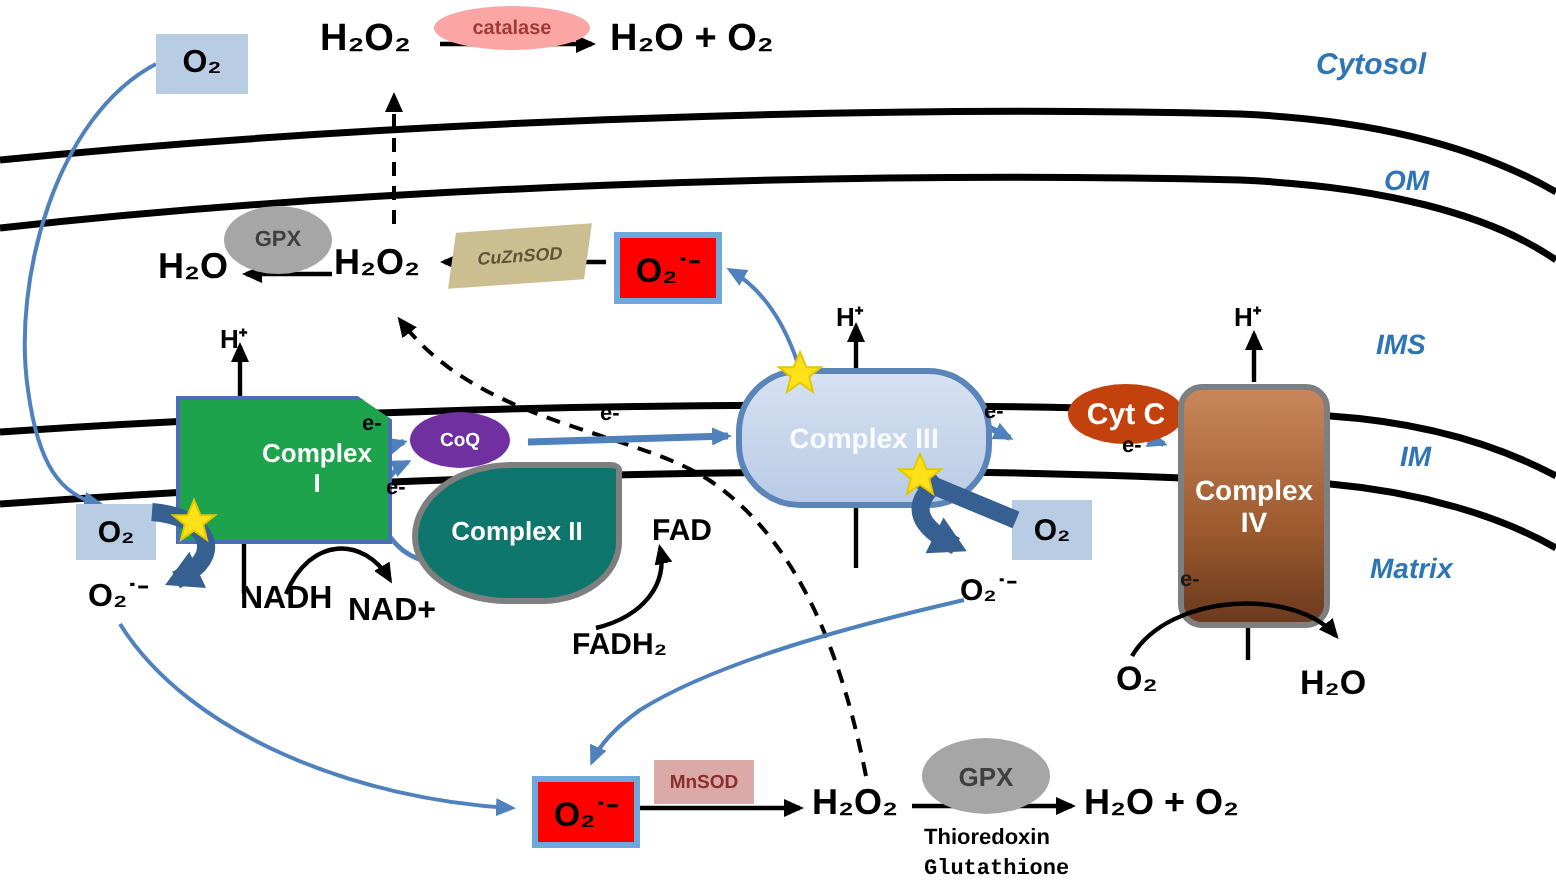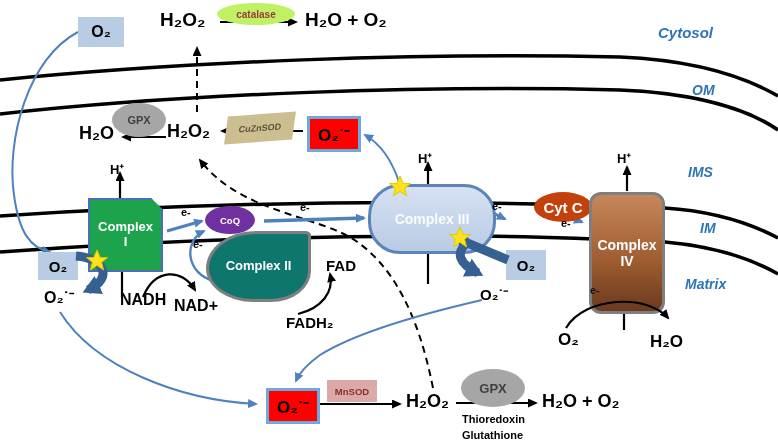--- a/index.html
+++ b/index.html
@@ -68,21 +68,21 @@
     <path d="M 214,281 C 186,274 183,241 204,231" stroke="#4f81bd" stroke-width="2.4" fill="none" marker-end="url(#abl)"></path>
     <path d="M 264,221 L 364,218" stroke="#4f81bd" stroke-width="3.5" fill="none" marker-end="url(#abl)"></path>
     <path d="M 493,213 L 505,219" stroke="#4f81bd" stroke-width="3" fill="none" marker-end="url(#abl)"></path>
     <path d="M 560,214 L 582,222" stroke="#4f81bd" stroke-width="3" fill="none" marker-end="url(#abl)"></path>
   </svg>
 
   <div class="box o2box" style="left:78px;top:17px;width:46px;height:30px;font-size:16px;">
       <span>O₂</span>
     </div>
   <div class="t" style="left:160px;top:9px;font-size:19px;">H₂O₂</div>
-  <div class="box" style="left:217px;top:3px;width:78px;height:22px;border-radius:50%;background:#bef264;color:#9e3a38;font-size:10px;">
+  <div class="box" style="left:217px;top:3px;width:78px;height:22px;border-radius:50%;background:#fca5a5;color:#9e3a38;font-size:10px;">
       <span>catalase</span>
     </div>
   <div class="t" style="left:305px;top:9px;font-size:19px;">H₂O + O₂</div>
   <div class="region" style="left:658px;top:24px;font-size:15px;">Cytosol</div>
   <div class="region" style="left:692px;top:82px;font-size:14px;">OM</div>
 
   <div class="box ellipse" style="left:112px;top:103px;width:54px;height:34px;background:#a6a6a6;color:#3f3f3f;font-size:11px;">
       <span>GPX</span>
     </div>
   <div class="t" style="left:79px;top:123px;font-size:18px;">H₂O</div>
@@ -93,21 +93,21 @@
   <div class="box redbox" style="left:307px;top:116px;width:48px;height:30px;font-size:17px;">
       <span>O₂˙⁻</span>
     </div>
   <div class="region" style="left:688px;top:164px;font-size:14px;">IMS</div>
 
   <div class="t" style="left:110px;top:160px;font-size:13px;">H⁺</div>
   <div class="t" style="left:418px;top:149px;font-size:13px;">H⁺</div>
   <div class="t" style="left:617px;top:149px;font-size:13px;">H⁺</div>
 
   <div class="box" style="left:88px;top:198px;width:71px;height:70px;background:#1ea34d;border:2.5px solid #4a6fb5;
-       clip-path:polygon(0 0,84% 0,100% 16%,100% 100%,0 100%);color:#fff;font-size:13px;line-height:1.15;white-space:normal;">
+       clip-path:polygon(0 0,84% 0,100% 16%,100% 100%,0 100%);color:#fff;font-size:13px;line-height:1.15;white-space:normal;padding-left:33px;">
       <span style="width:60px">Complex I</span>
     </div>
 
   <div class="box ellipse" style="left:205px;top:206px;width:50px;height:28px;background:#7030a0;color:#fff;font-size:9.5px;text-align:right;">
       <span>CoQ</span>
     </div>
 
   <div class="box" style="left:206px;top:231px;width:99px;height:65px;background:#0f766e;border:3px solid #7f7f7f;
        border-radius:52% 6% 42% 50% / 58% 6% 48% 52%;color:#fff;font-size:13px;line-height:1.15;white-space:normal;">
       <span style="width:66px">Complex II</span>
@@ -158,21 +158,21 @@
       <span>O₂˙⁻</span>
     </div>
   <div class="box" style="left:327px;top:380px;width:50px;height:22px;background:#dba9a7;color:#8b2e2e;font-size:9.5px;">
       <span>MnSOD</span>
     </div>
   <div class="t" style="left:406px;top:391px;font-size:18px;">H₂O₂</div>
   <div class="box ellipse" style="left:461px;top:369px;width:64px;height:38px;background:#a6a6a6;color:#3f3f3f;font-size:13px;">
       <span>GPX</span>
     </div>
   <div class="t" style="left:462px;top:413px;font-size:11px;">Thioredoxin</div>
-  <div class="t" style="left:462px;top:429px;font-size:11px;">Glutathione</div>
+  <div class="t" style="left:462px;top:429px;font-size:11px;font-family:Liberation Mono, monospace;">Glutathione</div>
   <div class="t" style="left:542px;top:391px;font-size:18px;">H₂O + O₂</div>
 
   <svg id="over" class="layer" width="778" height="444" viewBox="0 0 778 444">
     <defs>
       <marker id="ath2" markerUnits="userSpaceOnUse" markerWidth="22" markerHeight="20" refX="12" refY="10" orient="auto">
         <path d="M0,0 L18,10 L0,20 z" fill="#376092"></path>
       </marker>
       <marker id="ab2" markerUnits="userSpaceOnUse" markerWidth="11" markerHeight="9" refX="8" refY="4.5" orient="auto">
         <path d="M0,0 L10,4.5 L0,9 z" fill="#000"></path>
       </marker>

